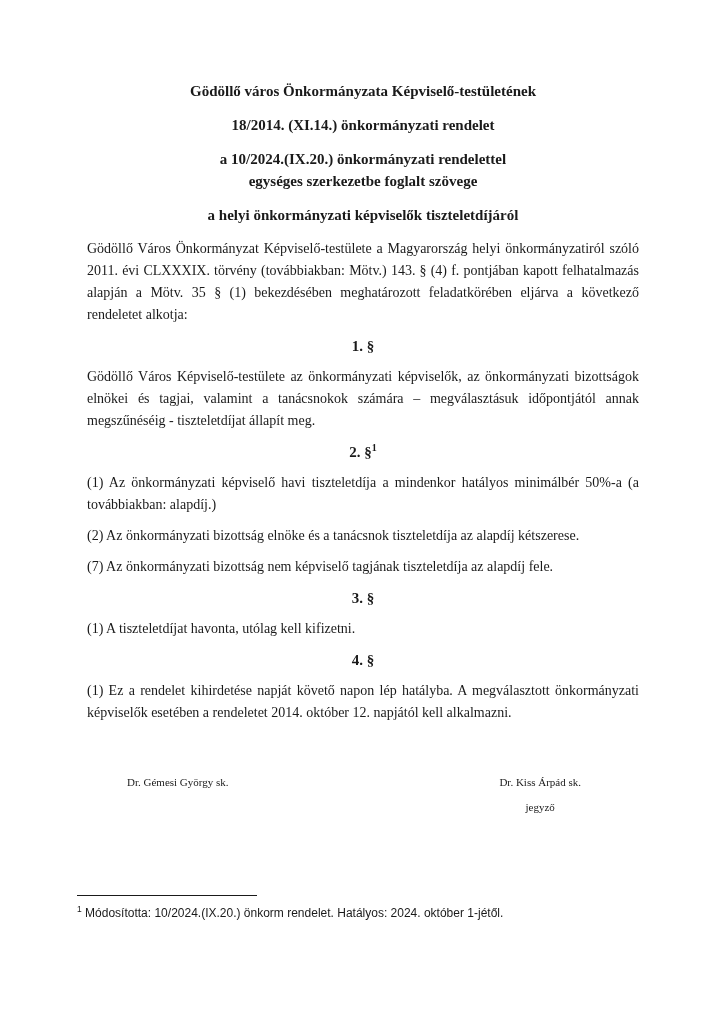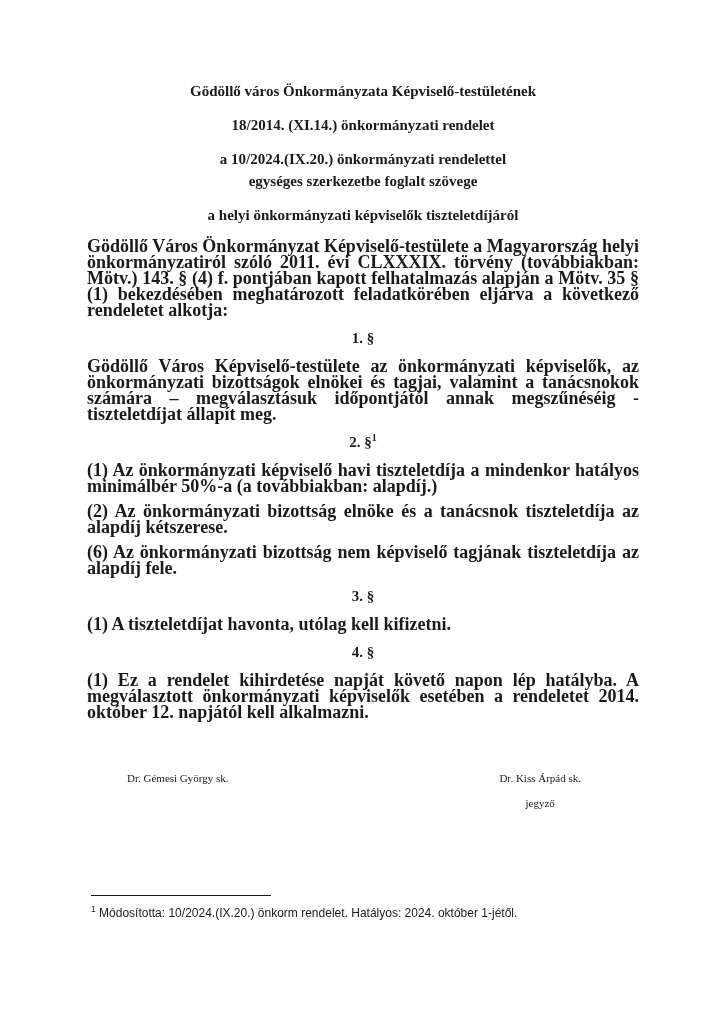--- a/index.html
+++ b/index.html
@@ -29,24 +29,23 @@
   }
   .title-block p.grouped {
     margin-bottom: 0;
   }
   .title-block p.group-end {
     margin-bottom: 12px;
     text-align: center;
   }
   .body-text p {
     margin: 0 0 9px 0;
-    font-size: 18px;
-    line-height: 16px;
+    font-size: 14px;
+    line-height: 22px;
     text-align: justify;
-    font-weight: bold;
   }
   .preamble {
     margin-top: 18px;
   }
   h2.section-heading {
     margin: 0 0 9px 0;
     text-align: center;
     font-weight: bold;
     font-size: 15px;
     line-height: 22px;
@@ -62,21 +61,21 @@
     padding-left: 40px;
     padding-right: 58px;
     font-size: 11px;
     line-height: 25px;
   }
   .signature {
     text-align: center;
   }
   .footnote-block {
     position: absolute;
-    left: 91px;
+    left: 77px;
     right: 85px;
     top: 895px;
   }
   .footnote-rule {
     width: 180px;
     border: none;
     border-top: 1.6px solid #1a1a1a;
     margin: 0 0 5px 0;
   }
   .footnote-text {
@@ -104,21 +103,21 @@
 
   <div class="body-text">
     <p class="preamble">Gödöllő Város Önkormányzat Képviselő-testülete a Magyarország helyi önkormányzatiról szóló 2011. évi CLXXXIX. törvény (továbbiakban: Mötv.) 143. § (4) f. pontjában kapott felhatalmazás alapján a Mötv. 35 § (1) bekezdésében meghatározott feladatkörében eljárva a következő rendeletet alkotja:</p>
 
     <h2 class="section-heading"><span>1. §</span><sup></sup></h2>
     <p>Gödöllő Város Képviselő-testülete az önkormányzati képviselők, az önkormányzati bizottságok elnökei és tagjai, valamint a tanácsnokok számára – megválasztásuk időpontjától annak megszűnéséig - tiszteletdíjat állapít meg.</p>
 
     <h2 class="section-heading"><span>2. §</span><sup>1</sup></h2>
     <p>(1) Az önkormányzati képviselő havi tiszteletdíja a mindenkor hatályos minimálbér 50%-a (a továbbiakban: alapdíj.)</p>
     <p>(2) Az önkormányzati bizottság elnöke és a tanácsnok tiszteletdíja az alapdíj kétszerese.</p>
-    <p>(6) Az önkormányzati bizottság nem képviselő tagjának tiszteletdíja az alapdíj fele.</p>
+    <p>(7) Az önkormányzati bizottság nem képviselő tagjának tiszteletdíja az alapdíj fele.</p>
 
     <h2 class="section-heading"><span>3. §</span><sup></sup></h2>
     <p>(1) A tiszteletdíjat havonta, utólag kell kifizetni.</p>
 
     <h2 class="section-heading"><span>4. §</span><sup></sup></h2>
     <p>(1) Ez a rendelet kihirdetése napját követő napon lép hatályba. A megválasztott önkormányzati képviselők esetében a rendeletet 2014. október 12. napjától kell alkalmazni.</p>
   </div>
 
   <div class="signatures">
     <div class="signature">

